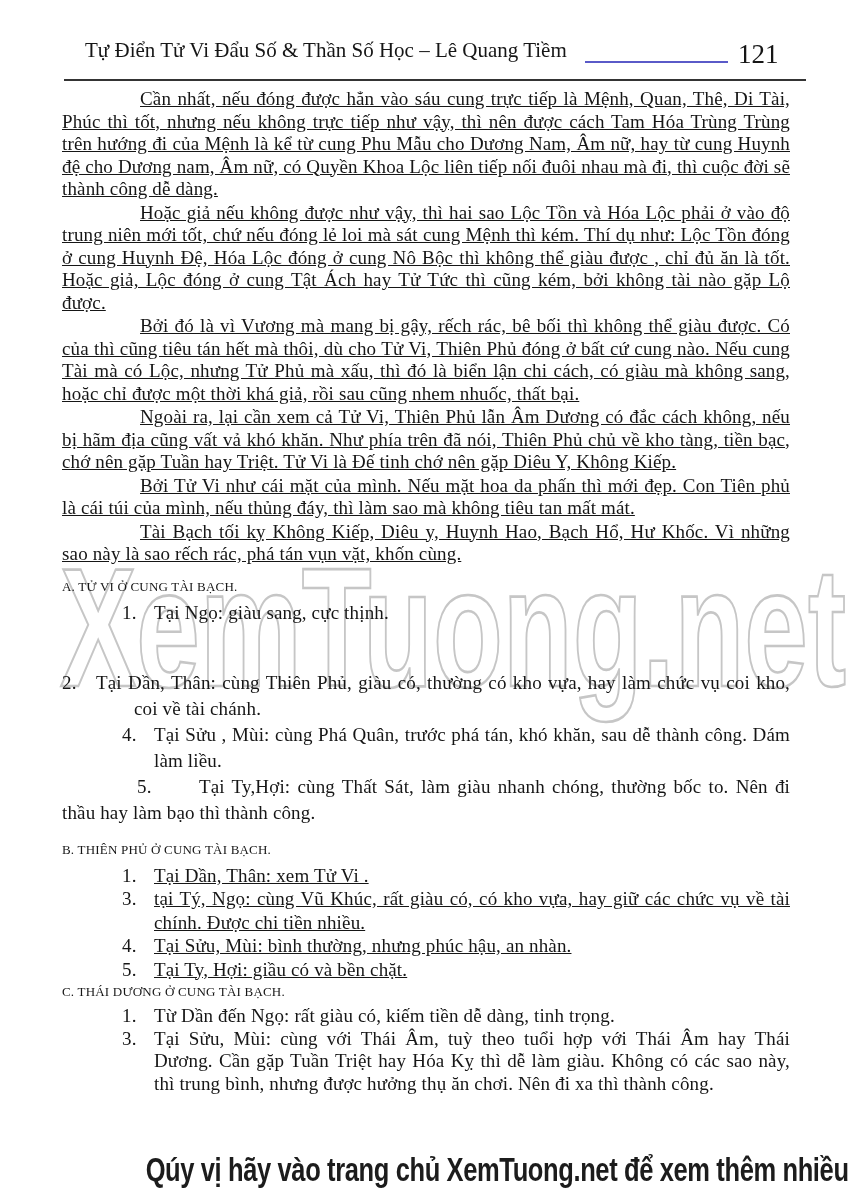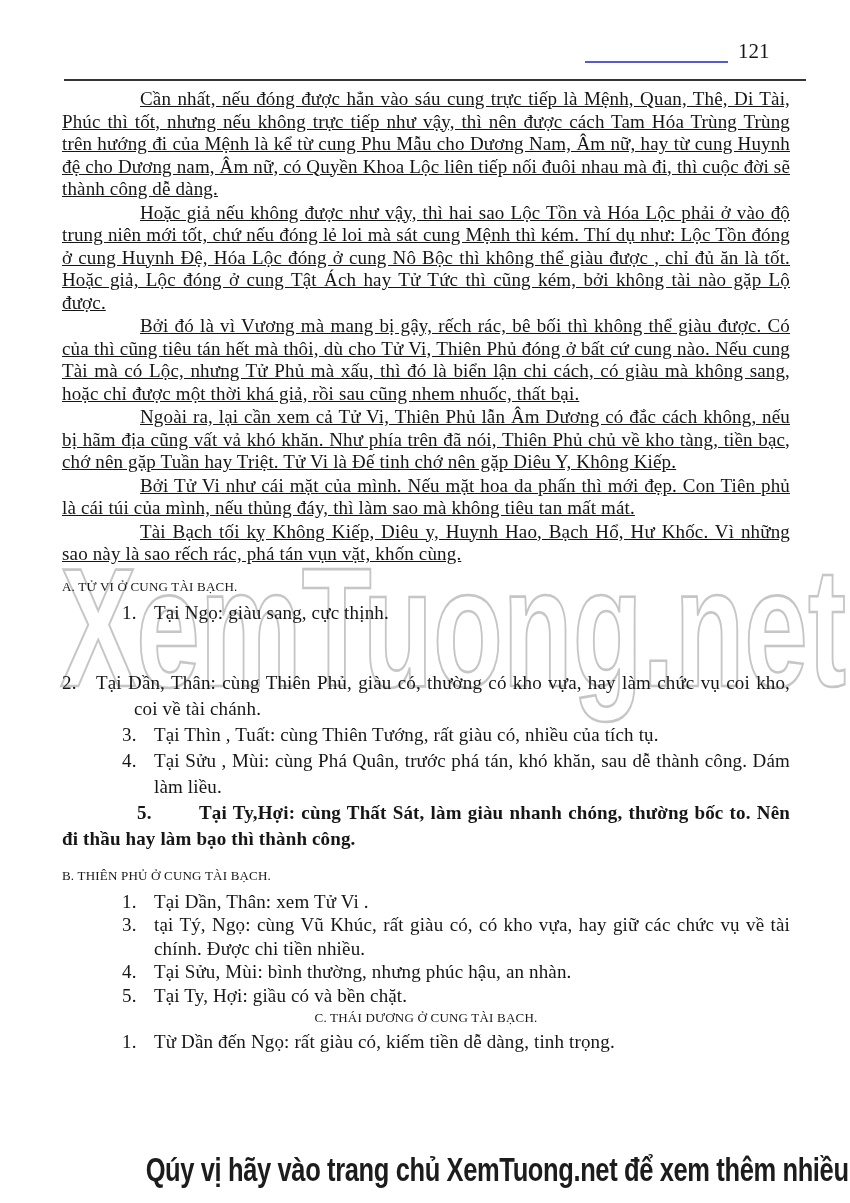--- a/index.html
+++ b/index.html
@@ -14,21 +14,21 @@
   
   .page-title{
     position:absolute;top:38px;left:85px;
     font-size:21px;white-space:nowrap;
   }
   .blue-underline{
     position:absolute;top:61px;left:585px;width:143px;height:0;
     border-bottom:2px solid #5a5ac8;
   }
   .page-number{
-    position:absolute;top:39px;left:738px;font-size:21px;
+    position:absolute;top:39px;left:738px;font-size:27px;
   }
   .top-rule{
     position:absolute;top:79px;left:64px;width:742px;height:0;
     border-top:2.5px solid #343434;
   }
   
   .watermark{
     position:absolute;top:538px;left:56px;z-index:0;
     pointer-events:none;
   }
@@ -42,36 +42,36 @@
     text-align:justify;
     text-indent:78px;
     line-height:22.5px;
     text-decoration:underline;
   }
   .sec-heading{
     font-weight:normal;font-size:13px;letter-spacing:0.2px;
     margin:13px 0 5px 0;
   }
   .sec-heading.b{margin:16px 0 6px 0;}
-  .sec-heading.c{margin:3px 0 5px 0;text-align:center;}
+  .sec-heading.c{margin:3px 0 5px 0;}
   .sec-list{margin:0;}
   .item{
     text-align:justify;
     line-height:26px;
     padding-left:92px;
     text-indent:-32px;
   }
   .item .num{display:inline-block;width:32px;text-indent:0;}
   
   .item.outdent{padding-left:72px;text-indent:-72px;margin-top:44px;}
   .item.outdent .num{width:34px;}
   
-  .item.widegap{padding-left:0;text-indent:75px;font-weight:bold;}
+  .item.widegap{padding-left:0;text-indent:75px;}
   .item.widegap .num{width:62px;}
-  .list-b .item{line-height:23.5px;}
+  .list-b .item{line-height:23.5px;text-decoration:underline;}
   .list-c .item{line-height:22.5px;}
   
   .footer{
     position:absolute;top:1150px;left:0;width:850px;height:50px;
     text-align:center;z-index:1;
   }
   .footer-text{
     display:inline-block;
     transform:scaleX(0.75);
     transform-origin:center;
@@ -87,43 +87,41 @@
 <body>
 
 <div class="page">
 
   <div class="watermark">
     <svg width="800" height="190" viewBox="0 0 800 190">
       <text x="4" y="148" textLength="786" lengthAdjust="spacingAndGlyphs" font-family="Liberation Sans, DejaVu Sans, sans-serif" font-size="168" font-weight="bold" fill="#ffffff" stroke="#c6c6c6" stroke-width="2.6">XemTuong.net</text>
     </svg>
   </div>
 
+  <div class="page-title">Tự Điển Tử Vi Đẩu Số &amp; Thần Số Học – Lê Quang Tiềm</div>
   <div class="blue-underline"></div>
   <div class="page-number">121</div>
   <div class="top-rule"></div>
 
   <div class="content">
 
     <p class="para">Cần nhất, nếu đóng được hẳn vào sáu cung trực tiếp là Mệnh, Quan, Thê, Di Tài, Phúc thì tốt, nhưng nếu không trực tiếp như vậy, thì nên được cách Tam Hóa Trùng Trùng trên hướng đi của Mệnh là kể từ cung Phu Mẫu cho Dương Nam, Âm nữ, hay từ cung Huynh đệ cho Dương nam, Âm nữ, có Quyền Khoa Lộc liên tiếp nối đuôi nhau mà đi, thì cuộc đời sẽ thành công dễ dàng.</p>
     <p class="para">Hoặc giả nếu không được như vậy, thì hai sao Lộc Tồn và Hóa Lộc phải ở vào độ trung niên mới tốt, chứ nếu đóng lẻ loi mà sát cung Mệnh thì kém. Thí dụ như: Lộc Tồn đóng ở cung Huynh Đệ, Hóa Lộc đóng ở cung Nô Bộc thì không thể giàu được , chỉ đủ ăn là tốt. Hoặc giả, Lộc đóng ở cung Tật Ách hay Tử Tức thì cũng kém, bởi không tài nào gặp Lộ được.</p>
     <p class="para">Bởi đó là vì Vương mà mang bị gậy, rếch rác, bê bối thì không thể giàu được. Có của thì cũng tiêu tán hết mà thôi, dù cho Tử Vi, Thiên Phủ đóng ở bất cứ cung nào. Nếu cung Tài mà có Lộc, nhưng Tử Phủ mà xấu, thì đó là biển lận chi cách, có giàu mà không sang, hoặc chỉ được một thời khá giả, rồi sau cũng nhem nhuốc, thất bại.</p>
     <p class="para">Ngoài ra, lại cần xem cả Tử Vi, Thiên Phủ lẫn Âm Dương có đắc cách không, nếu bị hãm địa cũng vất vả khó khăn. Như phía trên đã nói, Thiên Phủ chủ về kho tàng, tiền bạc, chớ nên gặp Tuần hay Triệt. Tử Vi là Đế tinh chớ nên gặp Diêu Y, Không Kiếp.</p>
     <p class="para">Bởi Tử Vi như cái mặt của mình. Nếu mặt hoa da phấn thì mới đẹp. Con Tiên phủ là cái túi của mình, nếu thủng đáy, thì làm sao mà không tiêu tan mất mát.</p>
     <p class="para">Tài Bạch tối kỵ Không Kiếp, Diêu y, Huynh Hao, Bạch Hổ, Hư Khốc. Vì những sao này là sao rếch rác, phá tán vụn vặt, khốn cùng.</p>
 
     <div class="sec-heading">A. TỬ  VI  Ở CUNG TÀI BẠCH.</div>
     <div class="sec-list list-a">
       <div class="item">
         <span class="num">1.</span><span>Tại Ngọ: giàu sang, cực thịnh.</span>
       </div>
       <div class="item outdent">
         <span class="num">2.</span><span>Tại Dần, Thân: cùng Thiên Phủ, giàu có, thường có kho vựa, hay làm chức vụ coi kho, coi về tài chánh.</span>
-      </div>
-      <div class="item">
-        <span class="num">3.</span><span>Tại Thìn , Tuất: cùng Thiên Tướng, rất giàu có, nhiều của tích tụ.</span>
       </div>
       <div class="item">
         <span class="num">4.</span><span>Tại Sửu , Mùi: cùng Phá  Quân, trước phá tán, khó khăn, sau dễ thành công. Dám làm liều.</span>
       </div>
       <div class="item widegap">
         <span class="num">5.</span><span>Tại Ty,Hợi: cùng Thất Sát, làm giàu nhanh chóng, thường bốc to. Nên  đi thầu hay làm bạo thì thành công.</span>
       </div>
     </div>
 
     <div class="sec-heading b">B. THIÊN PHỦ Ở CUNG TÀI BẠCH.</div>
@@ -140,20 +138,23 @@
       <div class="item">
         <span class="num">5.</span><span>Tại Ty, Hợi: giầu có và bền chặt.</span>
       </div>
     </div>
 
     <div class="sec-heading c">C. THÁI DƯƠNG Ở CUNG TÀI BẠCH.</div>
     <div class="sec-list list-c">
       <div class="item">
         <span class="num">1.</span><span>Từ Dần đến Ngọ: rất giàu có, kiếm tiền dễ dàng, tinh trọng.</span>
       </div>
+      <div class="item">
+        <span class="num">3.</span><span>Tại Sửu, Mùi: cùng với Thái Âm, tuỳ theo tuổi hợp với Thái Âm hay Thái Dương. Cần gặp Tuần Triệt hay Hóa Kỵ thì dễ làm giàu. Không có các sao này, thì trung bình, nhưng được hưởng thụ ăn chơi. Nên đi xa thì thành công.</span>
+      </div>
     </div>
 
   </div>
 
   <div class="footer">
     <span class="footer-text">Qúy vị hãy vào trang chủ XemTuong.net để xem thêm nhiều mục hay khác</span>
   </div>
 
 </div>
 

